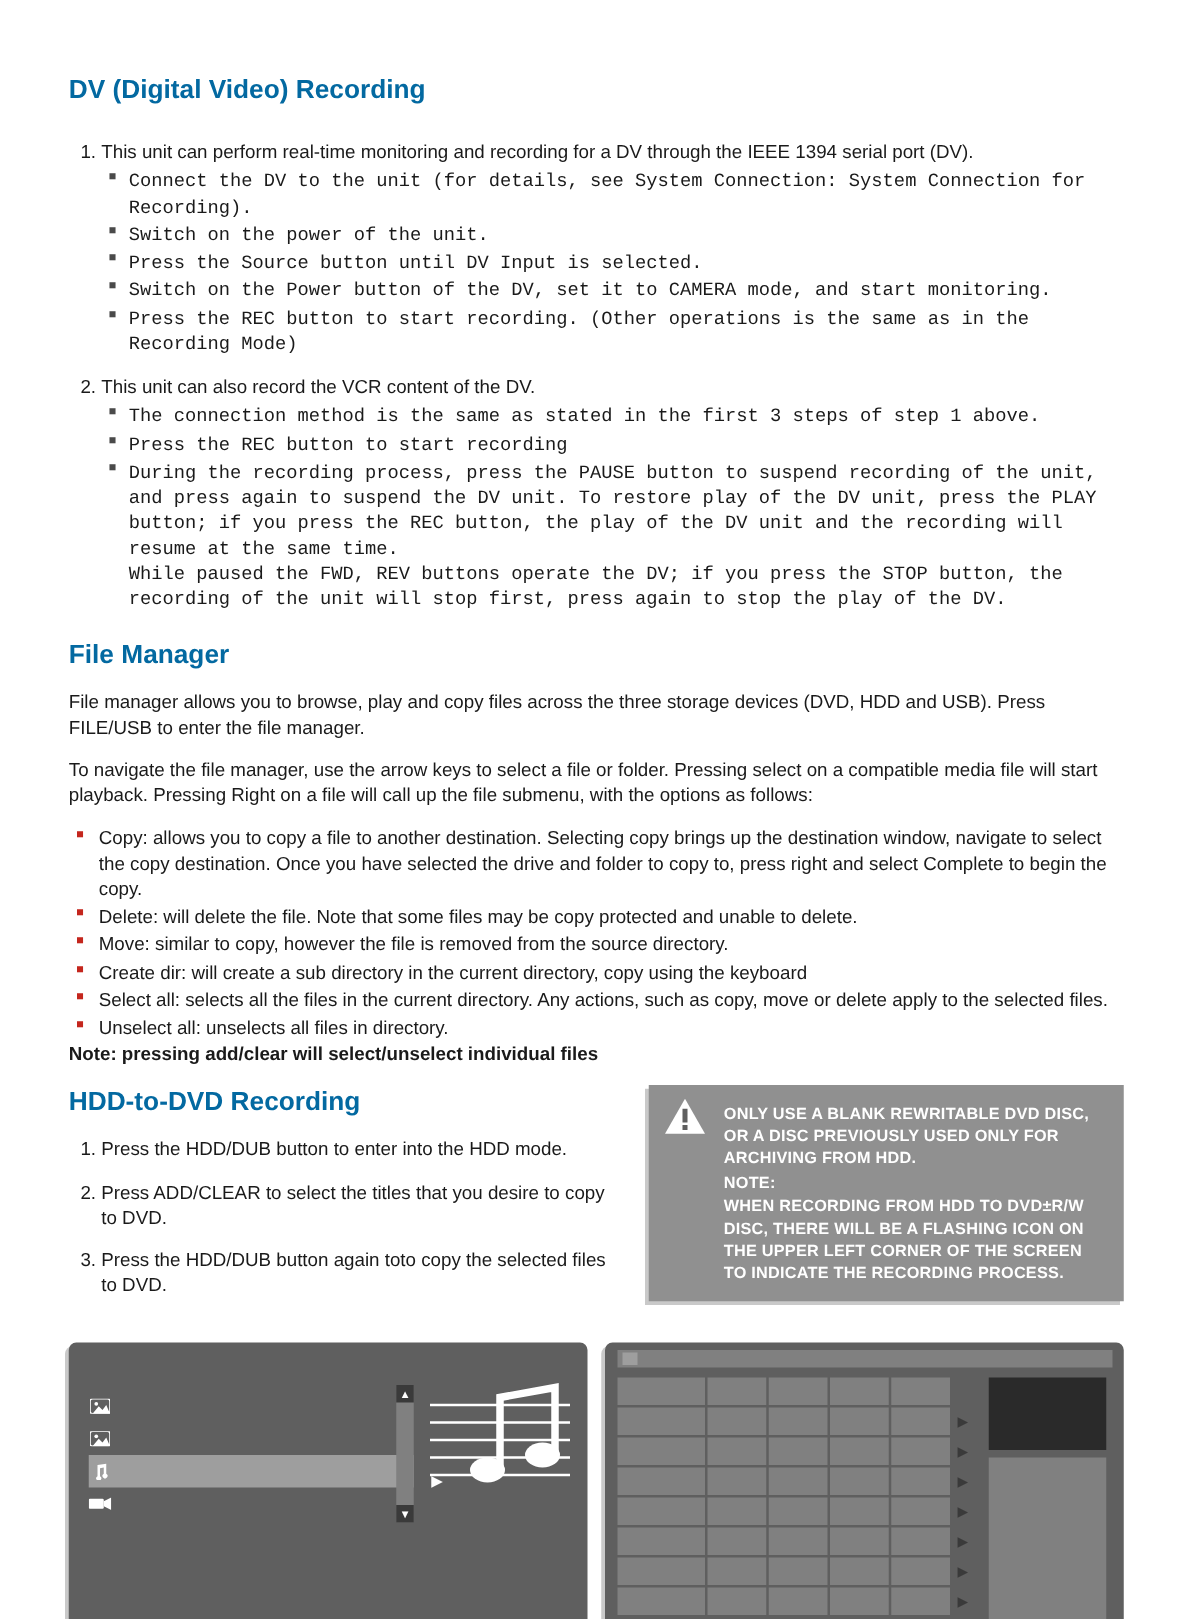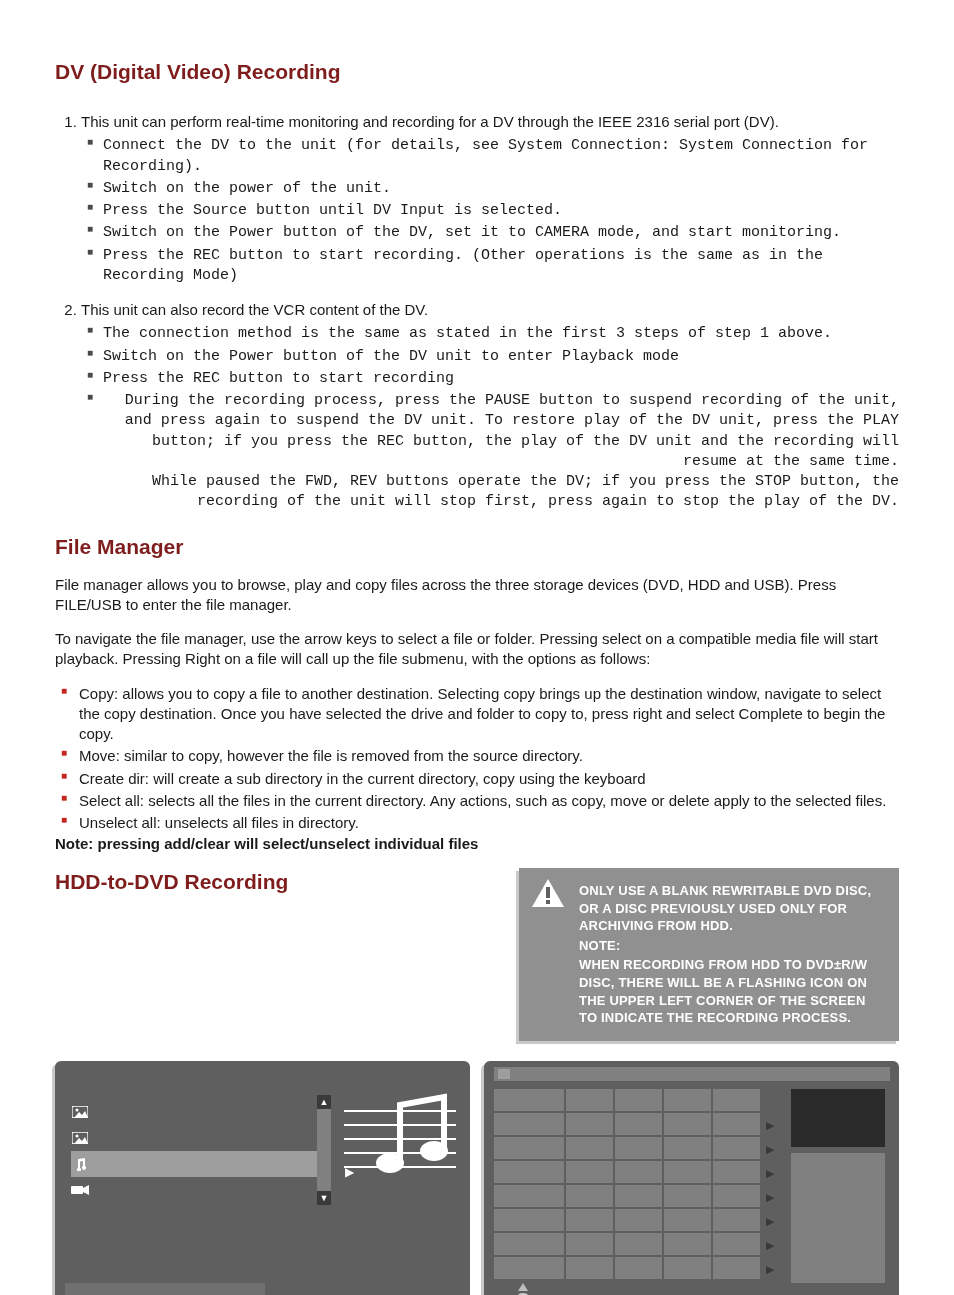--- a/index.html
+++ b/index.html
@@ -10,21 +10,21 @@
     display: flex;
     justify-content: center;
   }
   .page {
     width: 954px;
     padding: 60px 55px 36px 55px;
     box-sizing: border-box;
     position: relative;
   }
   h2.red {
-    color: #7f1d1d;
+    color: #0369a1;
     font-weight: 700;
     font-size: 21px;
     margin: 0 0 28px 0;
   }
   h2.red.mid {
     margin: 22px 0 16px 0;
   }
   p {
     font-size: 15px;
     line-height: 1.35;
@@ -54,21 +54,20 @@
   ul.inner > li::before {
     content: "■";
     position: absolute;
     left: 6px;
     top: 0;
     font-size: 10px;
     color: #4a4a4a;
   }
   ul.inner > li .cont {
     display: block;
-    text-align: right;
   }
   ul.red-bullets {
     list-style: none;
     padding: 0;
     margin: 0 0 2px 0;
   }
   ul.red-bullets > li {
     position: relative;
     padding-left: 24px;
     font-size: 15px;
@@ -272,59 +271,64 @@
 </style>
 </head>
 <body>
 
 <div class="page">
 
   <h2 class="red">DV (Digital Video) Recording</h2>
 
   <ol>
     <li>
-      <span>This unit can perform real-time monitoring and recording for a DV through the IEEE 2316 serial port (DV).</span>
+      <span>This unit can perform real-time monitoring and recording for a DV through the IEEE 1394 serial port (DV).</span>
       <ul class="inner">
         <li>Connect the DV to the unit (for details, see System Connection: System Connection for Recording).</li>
         <li>Switch on the power of the unit.</li>
         <li>Press the Source button until DV Input is selected.</li>
         <li>Switch on the Power button of the DV, set it to CAMERA mode, and start monitoring.</li>
         <li>Press the REC button to start recording. (Other operations is the same as in the Recording Mode)</li>
       </ul>
     </li>
     <li>
       <span>This unit can also record the VCR content of the DV.</span>
       <ul class="inner">
         <li>The connection method is the same as stated in the first 3 steps of step 1 above.</li>
-        <li>Switch on the Power button of the DV unit to enter Playback mode</li>
         <li>Press the REC button to start recording</li>
         <li>
           <span class="cont">During the recording process, press the PAUSE button to suspend recording of the unit, and press again to suspend the DV unit. To restore play of the DV unit, press the PLAY button; if you press the REC button, the play of the DV unit and the recording will resume at the same time.</span>
           <span class="cont">While paused the FWD, REV buttons operate the DV; if you press the STOP button, the recording of the unit will stop first, press again to stop the play of the DV.</span>
         </li>
       </ul>
     </li>
   </ol>
 
   <h2 class="red mid">File Manager</h2>
   <p>File manager allows you to browse, play and copy files across the three storage devices (DVD, HDD and USB). Press FILE/USB to enter the file manager.</p>
   <p>To navigate the file manager, use the arrow keys to select a file or folder. Pressing select on a compatible media file will start playback. Pressing Right on a file will call up the file submenu, with the options as follows:</p>
 
   <ul class="red-bullets">
     <li>Copy: allows you to copy a file to another destination. Selecting copy brings up the destination window, navigate to select the copy destination. Once you have selected the drive and folder to copy to, press right and select Complete to begin the copy.</li>
+    <li>Delete: will delete the file. Note that some files may be copy protected and unable to delete.</li>
     <li>Move: similar to copy, however the file is removed from the source directory.</li>
     <li>Create dir: will create a sub directory in the current directory, copy using the keyboard</li>
     <li>Select all: selects all the files in the current directory. Any actions, such as copy, move or delete apply to the selected files.</li>
     <li>Unselect all: unselects all files in directory.</li>
   </ul>
   <div class="note-line">Note: pressing add/clear will select/unselect individual files</div>
 
   <div class="lower">
     <div class="left">
       <h2 class="red mid" style="margin-top:2px;">HDD-to-DVD Recording</h2>
+      <ol style="margin-bottom:0;">
+        <li>Press the HDD/DUB button to enter into the HDD mode.</li>
+        <li>Press ADD/CLEAR to select the titles that you desire to copy to DVD.</li>
+        <li>Press the HDD/DUB button again toto copy the selected files to DVD.</li>
+      </ol>
     </div>
 
     <div class="note-box">
       <span class="warn">
         <svg width="34" height="30" viewBox="0 0 34 30">
           <polygon points="17,1 33,29 1,29" fill="#ffffff"></polygon>
           <rect x="15" y="9" width="4" height="11" fill="#5f5f5f"></rect>
           <rect x="15" y="22" width="4" height="4" fill="#5f5f5f"></rect>
         </svg>
       </span>

